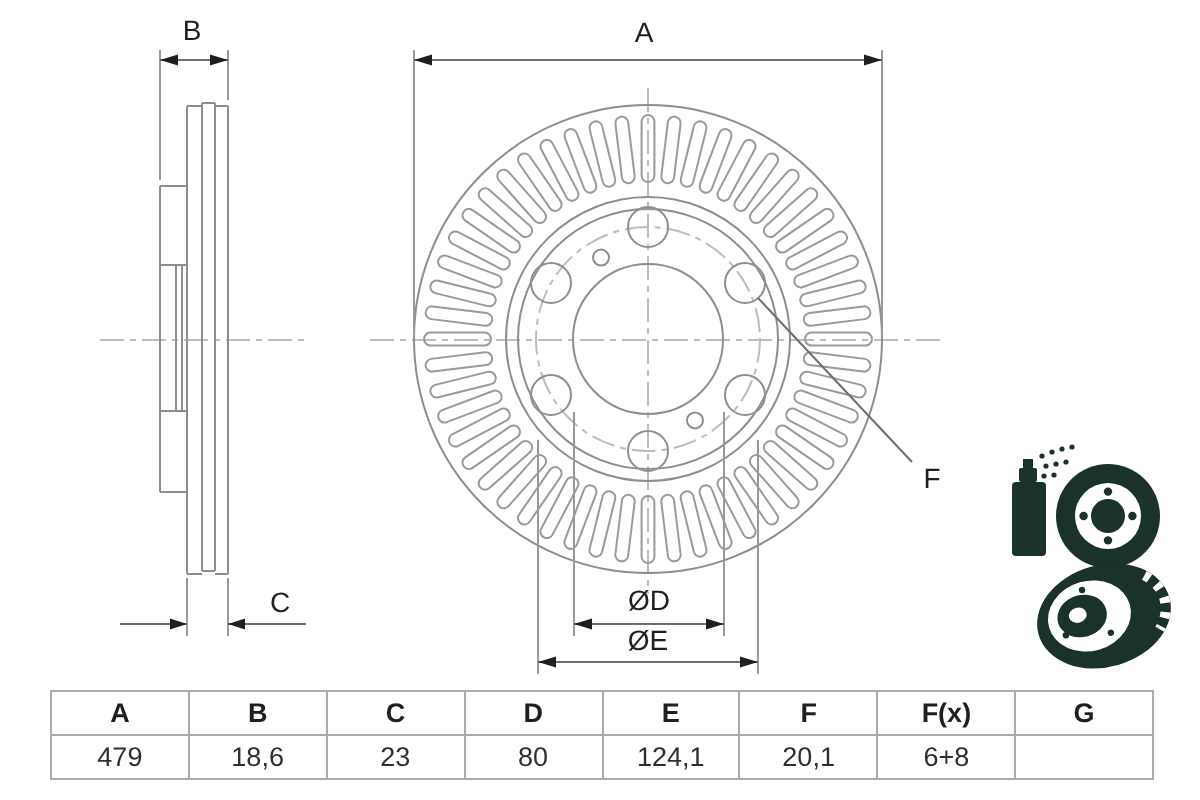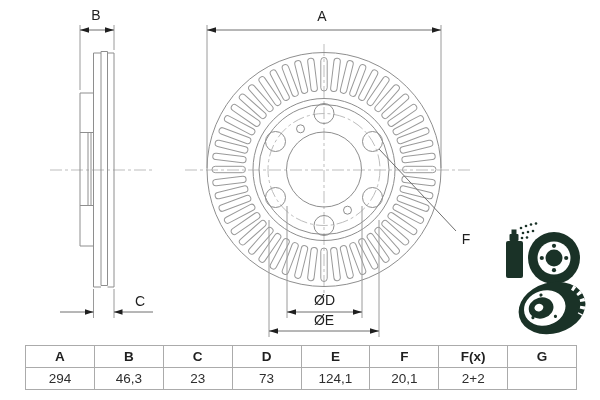--- a/index.html
+++ b/index.html
@@ -239,24 +239,24 @@
         <th>C</th>
         <th>D</th>
         <th>E</th>
         <th>F</th>
         <th>F(x)</th>
         <th>G</th>
       </tr>
     </thead>
     <tbody>
       <tr>
-        <td>294</td>
-        <td>46,3</td>
+        <td>479</td>
+        <td>18,6</td>
         <td>23</td>
-        <td>73</td>
+        <td>80</td>
         <td>124,1</td>
         <td>20,1</td>
-        <td>2+2</td>
+        <td>6+8</td>
         <td></td>
       </tr>
     </tbody>
   </table>
 </div>
 
 </body></html>

